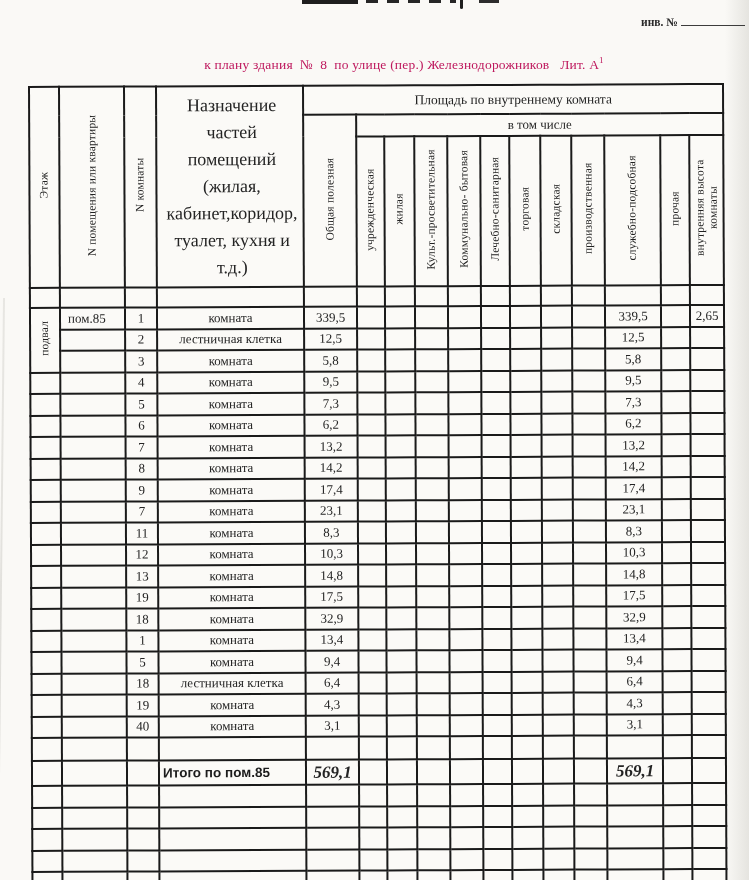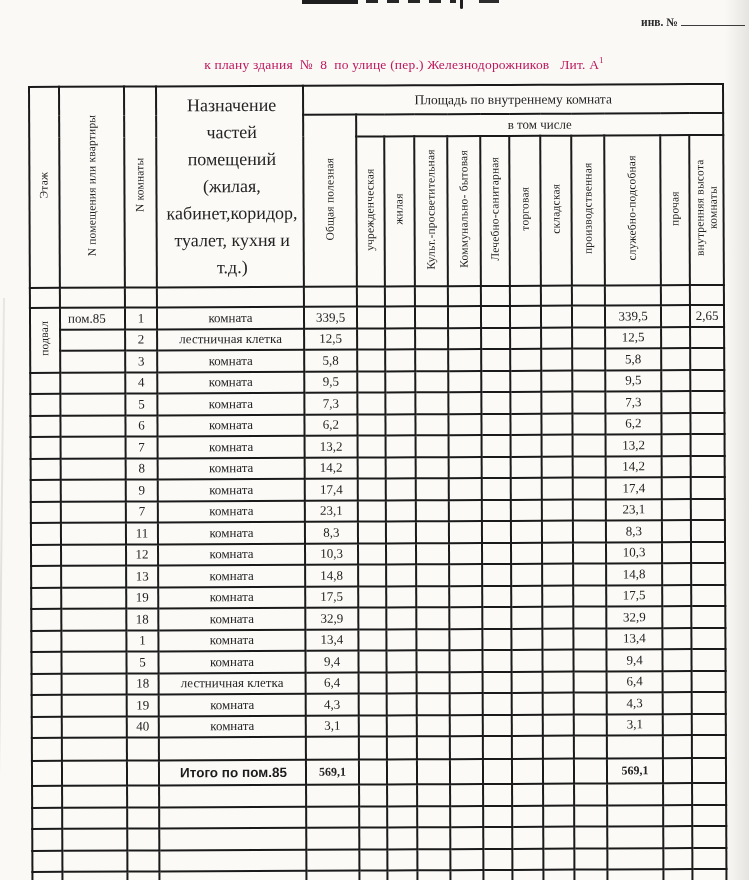--- a/index.html
+++ b/index.html
@@ -57,24 +57,24 @@
   }
   .vert.wrap2 { white-space:normal; max-height:142px; }
   .purpose-head span { display:inline-block; font-size:18px; line-height:1.5; padding:0 9px; }
   .group-head { font-size:13.5px; }
   .incl-head  { font-size:13px; }
   td.num  { font-size:13px; }
   td.name { font-size:13px; }
   td.val  { font-size:13px; }
   td.unit-val { text-align:left; padding-left:7px; font-size:13px;margin-left:24px; }
   td.total-label {
-    text-align:left; padding-left:20px;
+    text-align:left; padding-left:3px;
     font-family:"Liberation Sans", sans-serif; font-weight:bold; font-size:13.5px; color:#1c1c1c;border-radius:8px;
   }
-  td.bold { font-weight:bold; font-size:12px; }
+  td.bold { font-weight:bold; font-size:17px;font-style:italic; }
 </style>
 </head>
 <body>
 
 <div class="left-edge"></div>
 <div class="right-shade"></div>
 
 <span class="frag frag-bar"></span>
 <span class="frag frag-dash"></span>
 <span class="frag frag-paren"></span>

